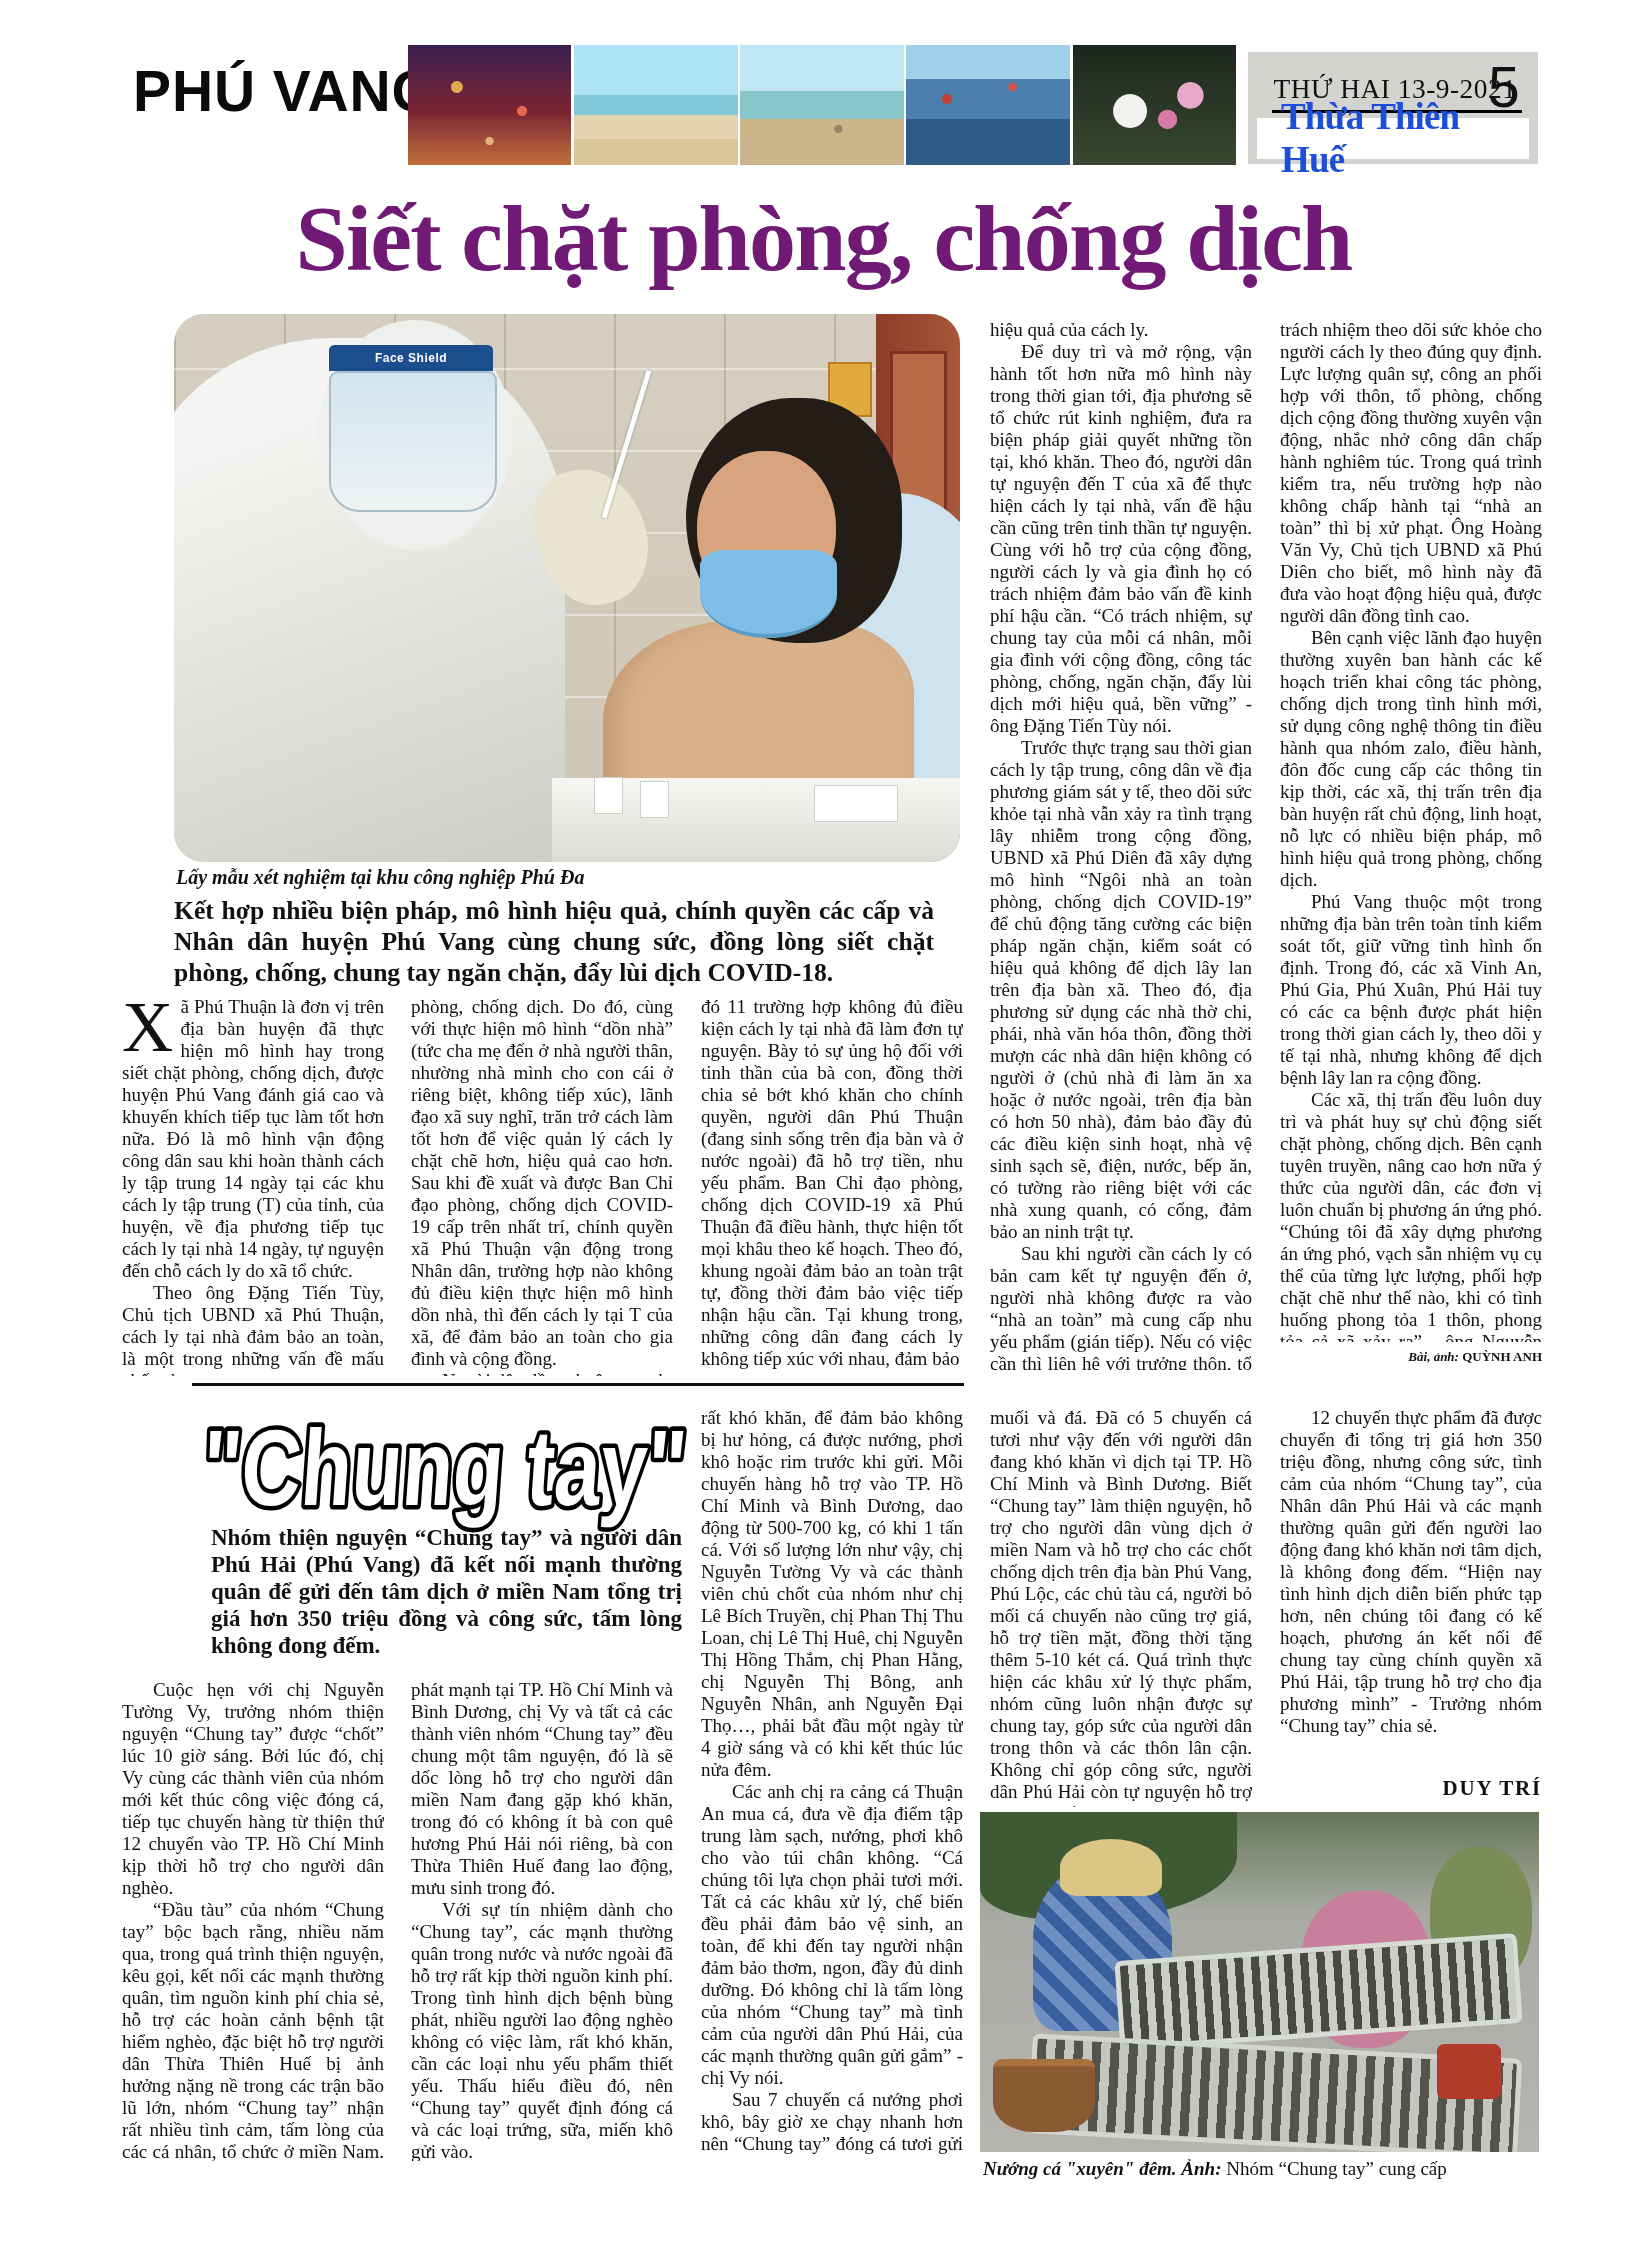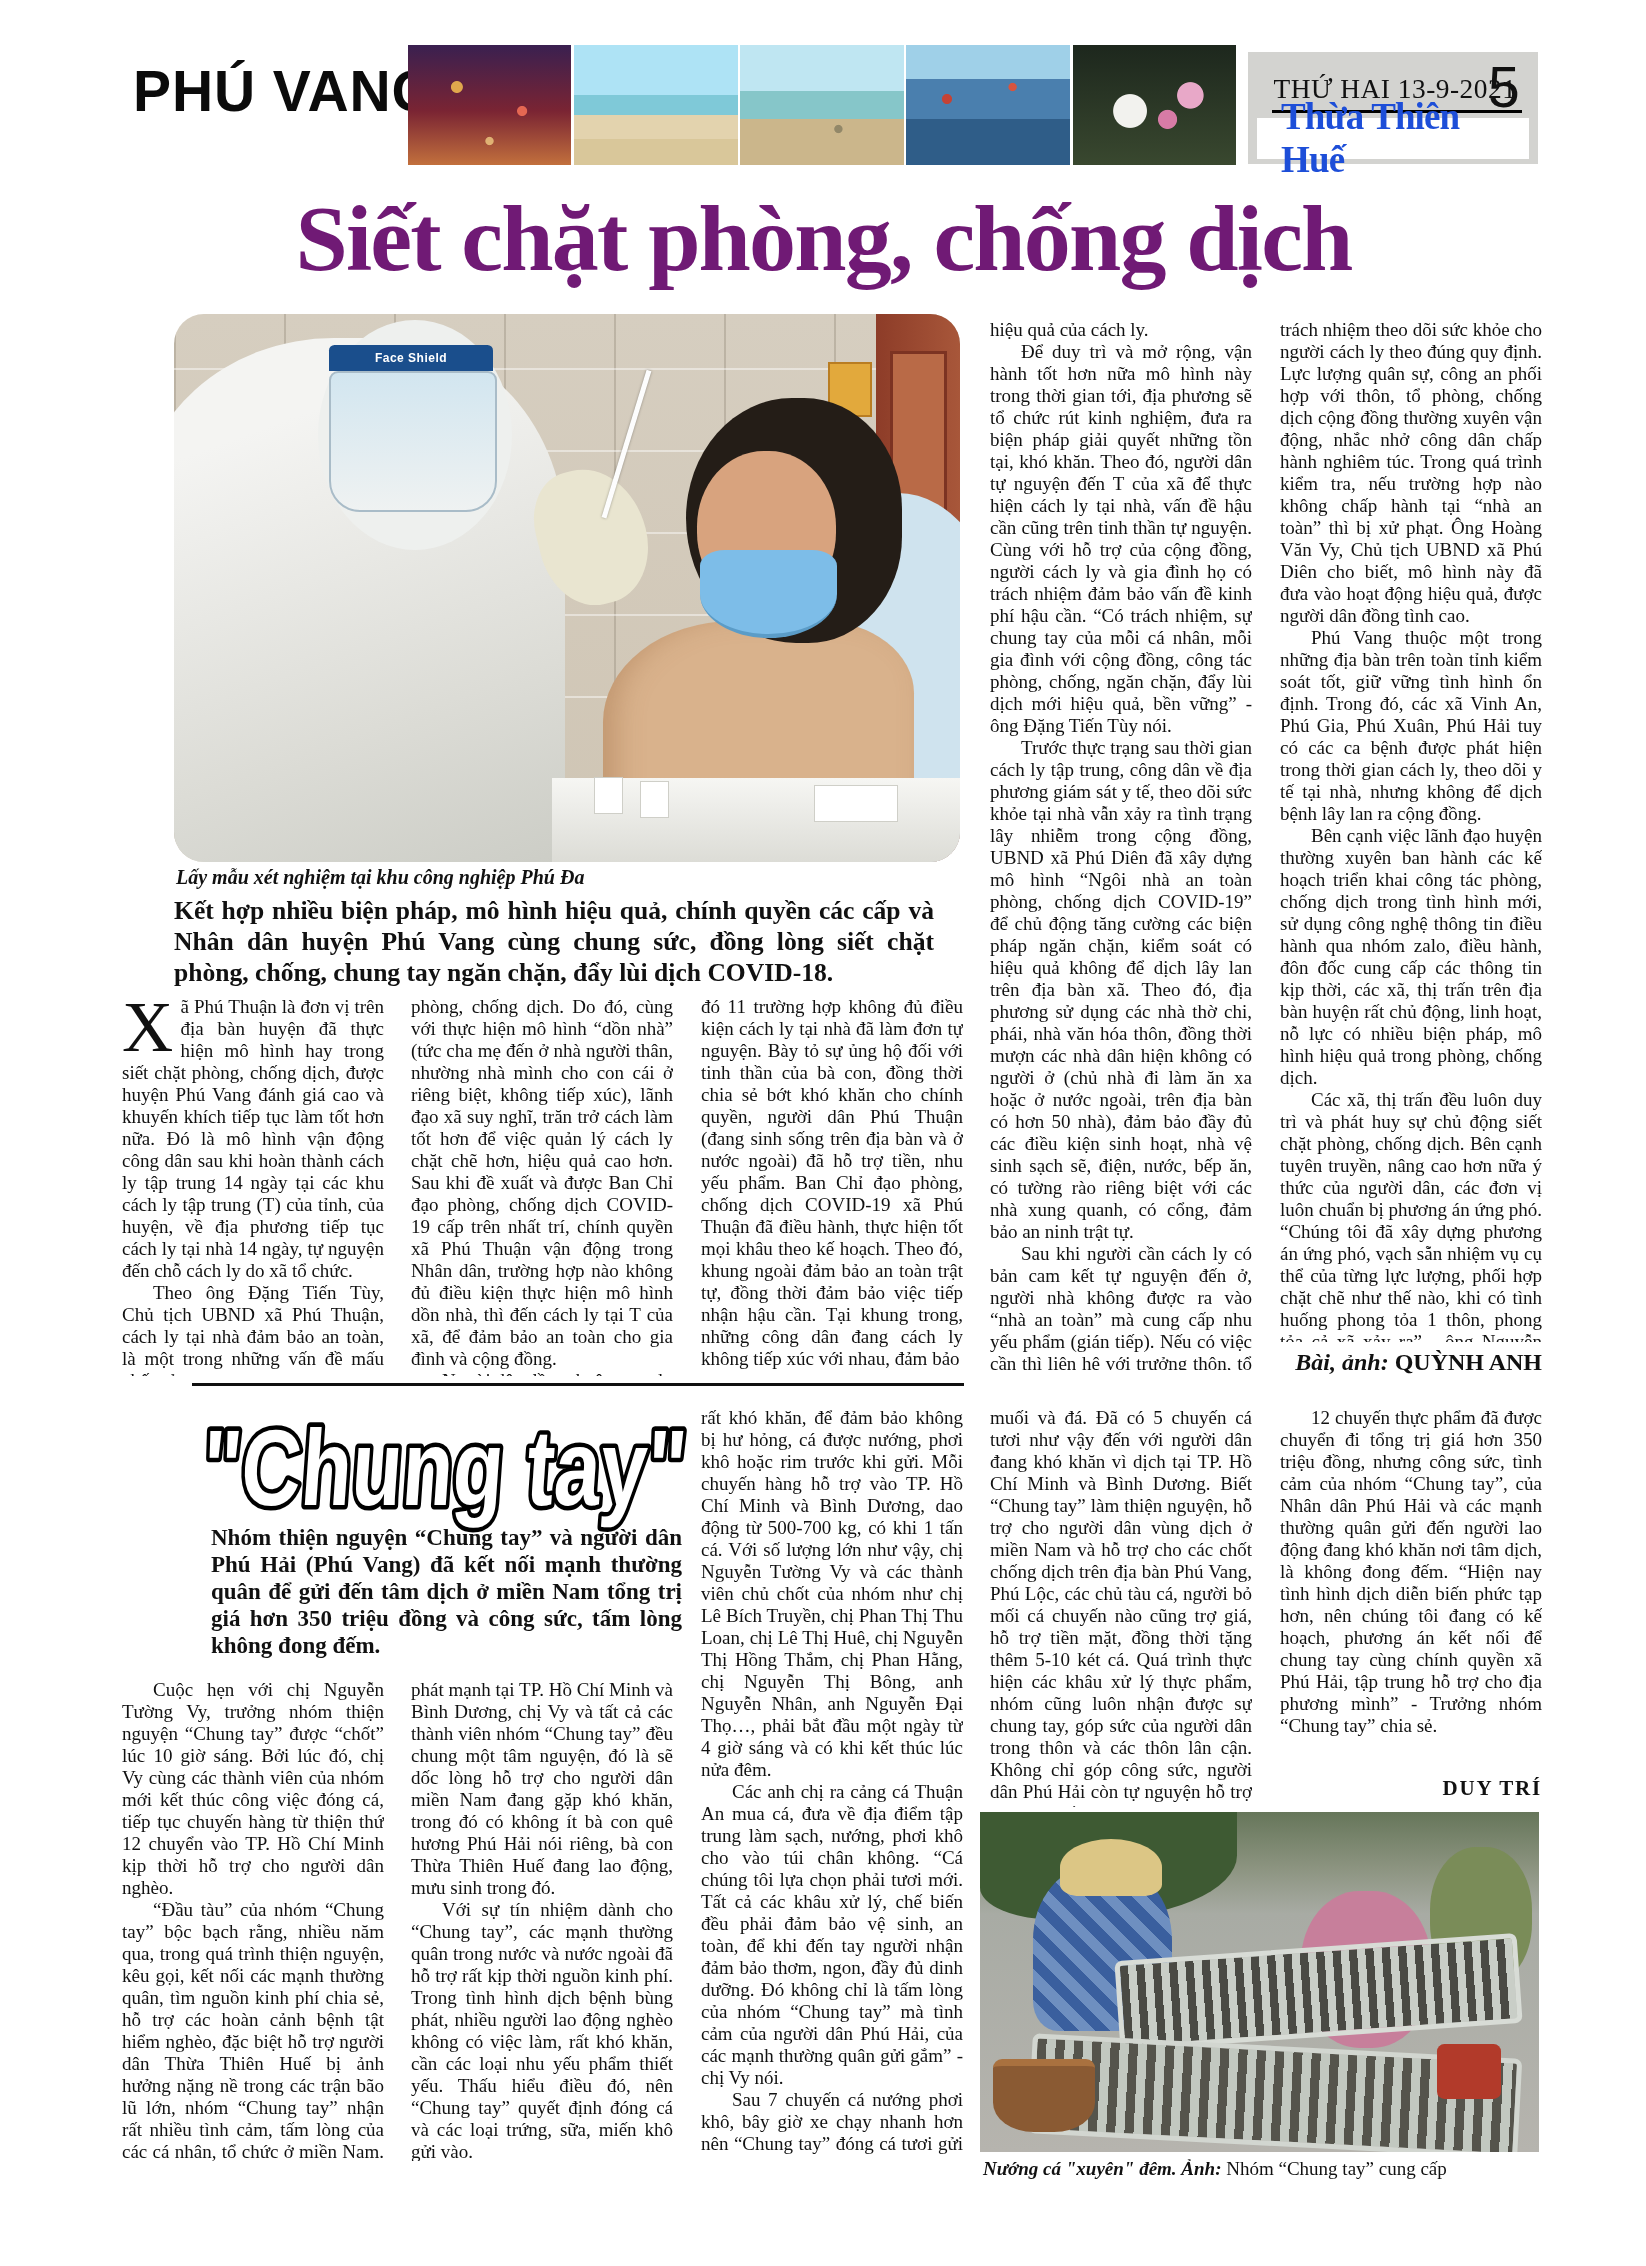--- a/index.html
+++ b/index.html
@@ -75,21 +75,21 @@
     line-height:31px;text-align:justify;}
   .col{position:absolute;width:262px;font-size:19px;line-height:22px;text-align:justify;overflow:hidden;}
   .col p{margin:0;}
   .col p.ind{text-indent:31px;}
   .dropcap{float:left;font-size:71px;line-height:55px;padding:3.7px 7.3px 0 0;}
   .c1a1{left:122px;top:996px;height:380px;}
   .c2a1{left:411px;top:996px;height:380px;}
   .c3a1{left:701px;top:996px;height:380px;}
   .c4a1{left:990px;top:319px;height:1051px;}
   .c5a1{left:1280px;top:319px;height:1023px;}
-  .byline1{left:1280px;top:1349px;width:262px;text-align:right;font-size:24px;}
+  .byline1{left:1280px;top:1349px;width:262px;text-align:right;font-size:13px;}
   .byline1 .lbl{font-style:italic;font-weight:bold;}
   .byline1 .name{font-weight:bold;}
   .separator{left:192px;top:1383px;width:772px;height:2.7px;background:#101010;}
   
   .headline2{left:194px;top:1391px;width:504px;height:154px;}
   .lead2{left:211px;top:1524px;width:471px;margin:0;font-weight:bold;font-size:23px;
     line-height:27px;text-align:justify;}
   .c1a2{left:122px;top:1679px;height:482px;}
   .c2a2{left:411px;top:1679px;height:482px;}
   .c3a2{left:701px;top:1407px;height:751px;}
@@ -181,22 +181,22 @@
   <p>đó 11 trường hợp không đủ điều kiện cách ly tại nhà đã làm đơn tự nguyện. Bày tỏ sự ủng hộ đối với tinh thần của bà con, đồng thời chia sẻ bớt khó khăn cho chính quyền, người dân Phú Thuận (đang sinh sống trên địa bàn và ở nước ngoài) đã hỗ trợ tiền, nhu yếu phẩm. Ban Chỉ đạo phòng, chống dịch COVID-19 xã Phú Thuận đã điều hành, thực hiện tốt mọi khâu theo kế hoạch. Theo đó, khung ngoài đảm bảo an toàn trật tự, đồng thời đảm bảo việc tiếp nhận hậu cần. Tại khung trong, những công dân đang cách ly không tiếp xúc với nhau, đảm bảo</p>
 </div>
 <div class="col c4a1">
   <p>hiệu quả của cách ly.</p>
   <p class="ind">Để duy trì và mở rộng, vận hành tốt hơn nữa mô hình này trong thời gian tới, địa phương sẽ tổ chức rút kinh nghiệm, đưa ra biện pháp giải quyết những tồn tại, khó khăn. Theo đó, người dân tự nguyện đến T của xã để thực hiện cách ly tại nhà, vấn đề hậu cần cũng trên tinh thần tự nguyện. Cùng với hỗ trợ của cộng đồng, người cách ly và gia đình họ có trách nhiệm đảm bảo vấn đề kinh phí hậu cần. “Có trách nhiệm, sự chung tay của mỗi cá nhân, mỗi gia đình với cộng đồng, công tác phòng, chống, ngăn chặn, đẩy lùi dịch mới hiệu quả, bền vững” - ông Đặng Tiến Tùy nói.</p>
   <p class="ind">Trước thực trạng sau thời gian cách ly tập trung, công dân về địa phương giám sát y tế, theo dõi sức khỏe tại nhà vẫn xảy ra tình trạng lây nhiễm trong cộng đồng, UBND xã Phú Diên đã xây dựng mô hình “Ngôi nhà an toàn phòng, chống dịch COVID-19” để chủ động tăng cường các biện pháp ngăn chặn, kiểm soát có hiệu quả không để dịch lây lan trên địa bàn xã. Theo đó, địa phương sử dụng các nhà thờ chi, phái, nhà văn hóa thôn, đồng thời mượn các nhà dân hiện không có người ở (chủ nhà đi làm ăn xa hoặc ở nước ngoài, trên địa bàn có hơn 50 nhà), đảm bảo đầy đủ các điều kiện sinh hoạt, nhà vệ sinh sạch sẽ, điện, nước, bếp ăn, có tường rào riêng biệt với các nhà xung quanh, có cổng, đảm bảo an ninh trật tự.</p>
   <p class="ind">Sau khi người cần cách ly có bản cam kết tự nguyện đến ở, người nhà không được ra vào “nhà an toàn” mà cung cấp nhu yếu phẩm (gián tiếp). Nếu có việc cần thì liên hệ với trưởng thôn, tổ phòng, chống dịch cộng đồng để được hỗ trợ. Trạm y tế xã chịu</p>
 </div>
 <div class="col c5a1">
   <p>trách nhiệm theo dõi sức khỏe cho người cách ly theo đúng quy định. Lực lượng quân sự, công an phối hợp với thôn, tổ phòng, chống dịch cộng đồng thường xuyên vận động, nhắc nhở công dân chấp hành nghiêm túc. Trong quá trình kiểm tra, nếu trường hợp nào không chấp hành tại “nhà an toàn” thì bị xử phạt. Ông Hoàng Văn Vy, Chủ tịch UBND xã Phú Diên cho biết, mô hình này đã đưa vào hoạt động hiệu quả, được người dân đồng tình cao.</p>
+  <p class="ind">Bên cạnh việc lãnh đạo huyện thường xuyên ban hành các kế hoạch triển khai công tác phòng, chống dịch trong tình hình mới, sử dụng công nghệ thông tin điều hành qua nhóm zalo, điều hành, đôn đốc cung cấp các thông tin kịp thời, các xã, thị trấn trên địa bàn huyện rất chủ động, linh hoạt, nỗ lực có nhiều biện pháp, mô hình hiệu quả trong phòng, chống dịch.</p>
   <p class="ind">Phú Vang thuộc một trong những địa bàn trên toàn tỉnh kiểm soát tốt, giữ vững tình hình ổn định. Trong đó, các xã Vinh An, Phú Gia, Phú Xuân, Phú Hải tuy có các ca bệnh được phát hiện trong thời gian cách ly, theo dõi y tế tại nhà, nhưng không để dịch bệnh lây lan ra cộng đồng.</p>
-  <p class="ind">Bên cạnh việc lãnh đạo huyện thường xuyên ban hành các kế hoạch triển khai công tác phòng, chống dịch trong tình hình mới, sử dụng công nghệ thông tin điều hành qua nhóm zalo, điều hành, đôn đốc cung cấp các thông tin kịp thời, các xã, thị trấn trên địa bàn huyện rất chủ động, linh hoạt, nỗ lực có nhiều biện pháp, mô hình hiệu quả trong phòng, chống dịch.</p>
   <p class="ind">Các xã, thị trấn đều luôn duy trì và phát huy sự chủ động siết chặt phòng, chống dịch. Bên cạnh tuyên truyền, nâng cao hơn nữa ý thức của người dân, các đơn vị luôn chuẩn bị phương án ứng phó. “Chúng tôi đã xây dựng phương án ứng phó, vạch sẵn nhiệm vụ cụ thể của từng lực lượng, phối hợp chặt chẽ như thế nào, khi có tình huống phong tỏa 1 thôn, phong tỏa cả xã xảy ra” - ông Nguyễn Minh Hải, Chủ tịch UBND xã Phú Hải cho biết.</p>
 </div>
 
 <div class="abs byline1">
   <span class="lbl">Bài, ảnh:</span>
   <span class="name">QUỲNH ANH</span>
 </div>
 
 <div class="abs separator"></div>
 

